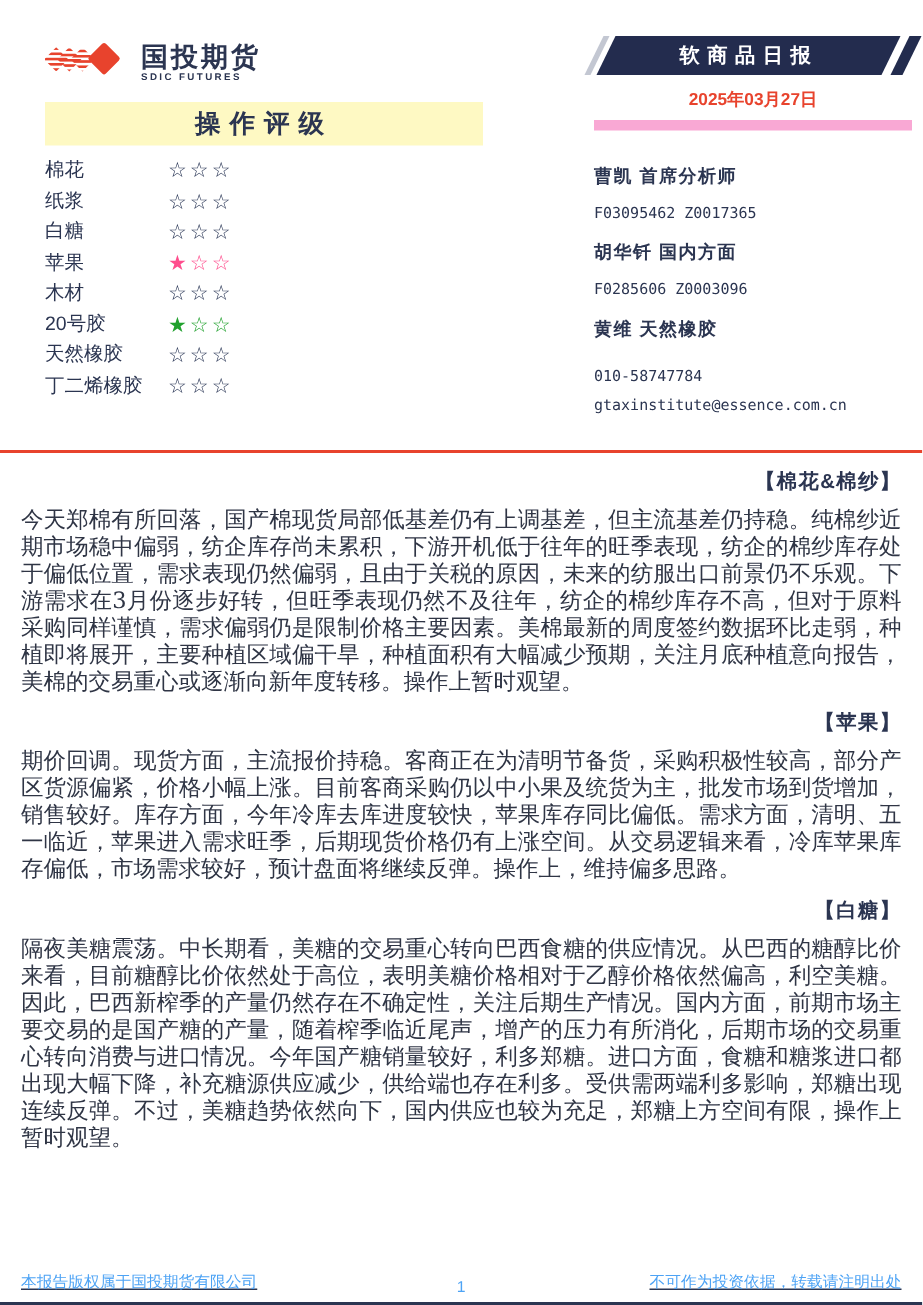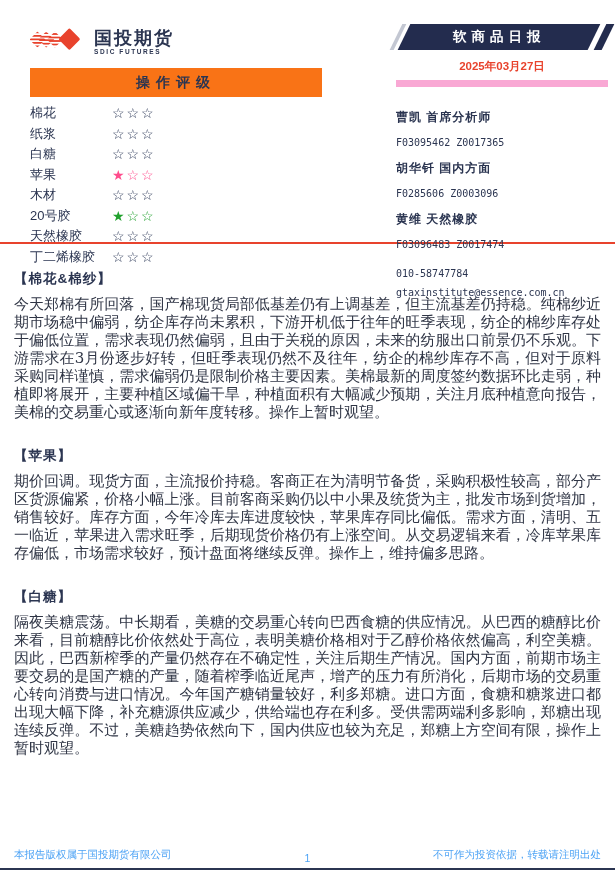--- a/index.html
+++ b/index.html
@@ -7,34 +7,34 @@
   .page {
     position:relative;
     width:615px; height:870px;
     margin:0 auto;
     background:#ffffff;
     font-family:"Liberation Sans", sans-serif;
     color:#2b3551;
     overflow:hidden;
   }
   
-  .top-area { display:flex; justify-content:space-between; padding:22px 7px 0 30px; height:242px; }
+  .top-area { display:flex; justify-content:space-between; padding:22px 7px 0 30px; height:300px; }
   .col-left { width:292px; }
   .col-right { width:212px; padding-top:0; }
 
   
   .brand { display:flex; align-items:center; gap:8px; height:40px; margin-bottom:6px; }
   .brand-text { display:flex; flex-direction:column; line-height:1; }
   .brand-cn { font-size:18px; font-weight:bold; letter-spacing:2px; color:#2b3551; }
   .brand-en { font-size:6.5px; font-weight:bold; letter-spacing:1.6px; color:#2b3551; margin-top:2px; }
 
   
   .ratings-header {
-    background:#f97316; color:#2b3551;
-    text-align:center; font-size:14px; font-weight:bold;
+    background:#fef9c3; color:#2b3551;
+    text-align:center; font-size:17px; font-weight:bold;
     letter-spacing:6px; height:29px; line-height:29px; margin-bottom:6px;
   }
   .rating-row { display:flex; align-items:center; height:20.5px; }
   .rating-name { font-size:13px; font-weight:normal; color:#2b3551; min-width:82px; }
   .rating-stars { font-size:14px; letter-spacing:2px; line-height:1; }
 
   
   .banner-bar { display:flex; align-items:stretch; height:26px; margin-top:2px; }
   .banner-slash-left { width:4px; background:#c3c7d2; transform:skewX(-26deg); margin-right:4px; }
   .banner-main { flex:1; background:#232c4e; transform:skewX(-26deg); display:flex; align-items:center; justify-content:center; }
@@ -51,30 +51,30 @@
   .analyst-name { font-size:12px; font-weight:bold; color:#2b3551; letter-spacing:1px; margin-bottom:11px; }
   .analyst-codes { font-family:"DejaVu Sans Mono", monospace; font-size:10px; color:#2b3551; margin-bottom:12px; }
   .contact { margin-top:18px; }
   .contact-phone, .contact-email { font-family:"DejaVu Sans Mono", monospace; font-size:10px; color:#2b3551; margin-bottom:8px; }
 
   
   .red-rule { height:2px; background:#e8432d; margin:0; }
 
   
   .report-body { padding:0 14px; }
-  .section-title { font-size:13.5px; font-weight:bold; color:#2b3551; margin-top:26px; letter-spacing:1px; }
+  .section-title { font-size:13.5px; font-weight:bold; color:#2b3551; margin-top:10px; letter-spacing:1px;text-align:right; }
   .section-body {
     margin-top:7px;
     font-family:"DejaVu Serif", serif;
     font-size:15px; line-height:18px;
     color:#2f3545; text-align:justify;
   }
 
   
-  .footer { position:absolute; left:0; right:0; bottom:0; }
+  .footer { position:absolute; left:0; right:0; bottom:0;text-decoration:underline; }
   .footer-row { display:flex; justify-content:space-between; align-items:flex-end; padding:0 14px 6px 14px; }
   .footer-left, .footer-right, .footer-page { font-size:10.5px; color:#4da3f5; }
   .footer-page { position:absolute; left:50%; transform:translateX(-50%); bottom:6px; }
   .footer-bar { height:2px; background:#2b3551; }
 </style>
 </head>
 <body>
 
 <div class="page">
 
@@ -152,21 +152,20 @@
           <div class="analyst">
             <div class="analyst-name">曹凯 首席分析师</div>
             <div class="analyst-codes">F03095462 Z0017365</div>
           </div>
           <div class="analyst">
             <div class="analyst-name">胡华钎 国内方面</div>
             <div class="analyst-codes">F0285606 Z0003096</div>
           </div>
           <div class="analyst">
             <div class="analyst-name">黄维 天然橡胶</div>
-            <div class="analyst-codes">F03096483 Z0017474</div>
           </div>
         </div>
 
       <div class="contact">
         <div class="contact-phone">010-58747784</div>
         <div class="contact-email">gtaxinstitute@essence.com.cn</div>
       </div>
     </div>
   </div>
 

